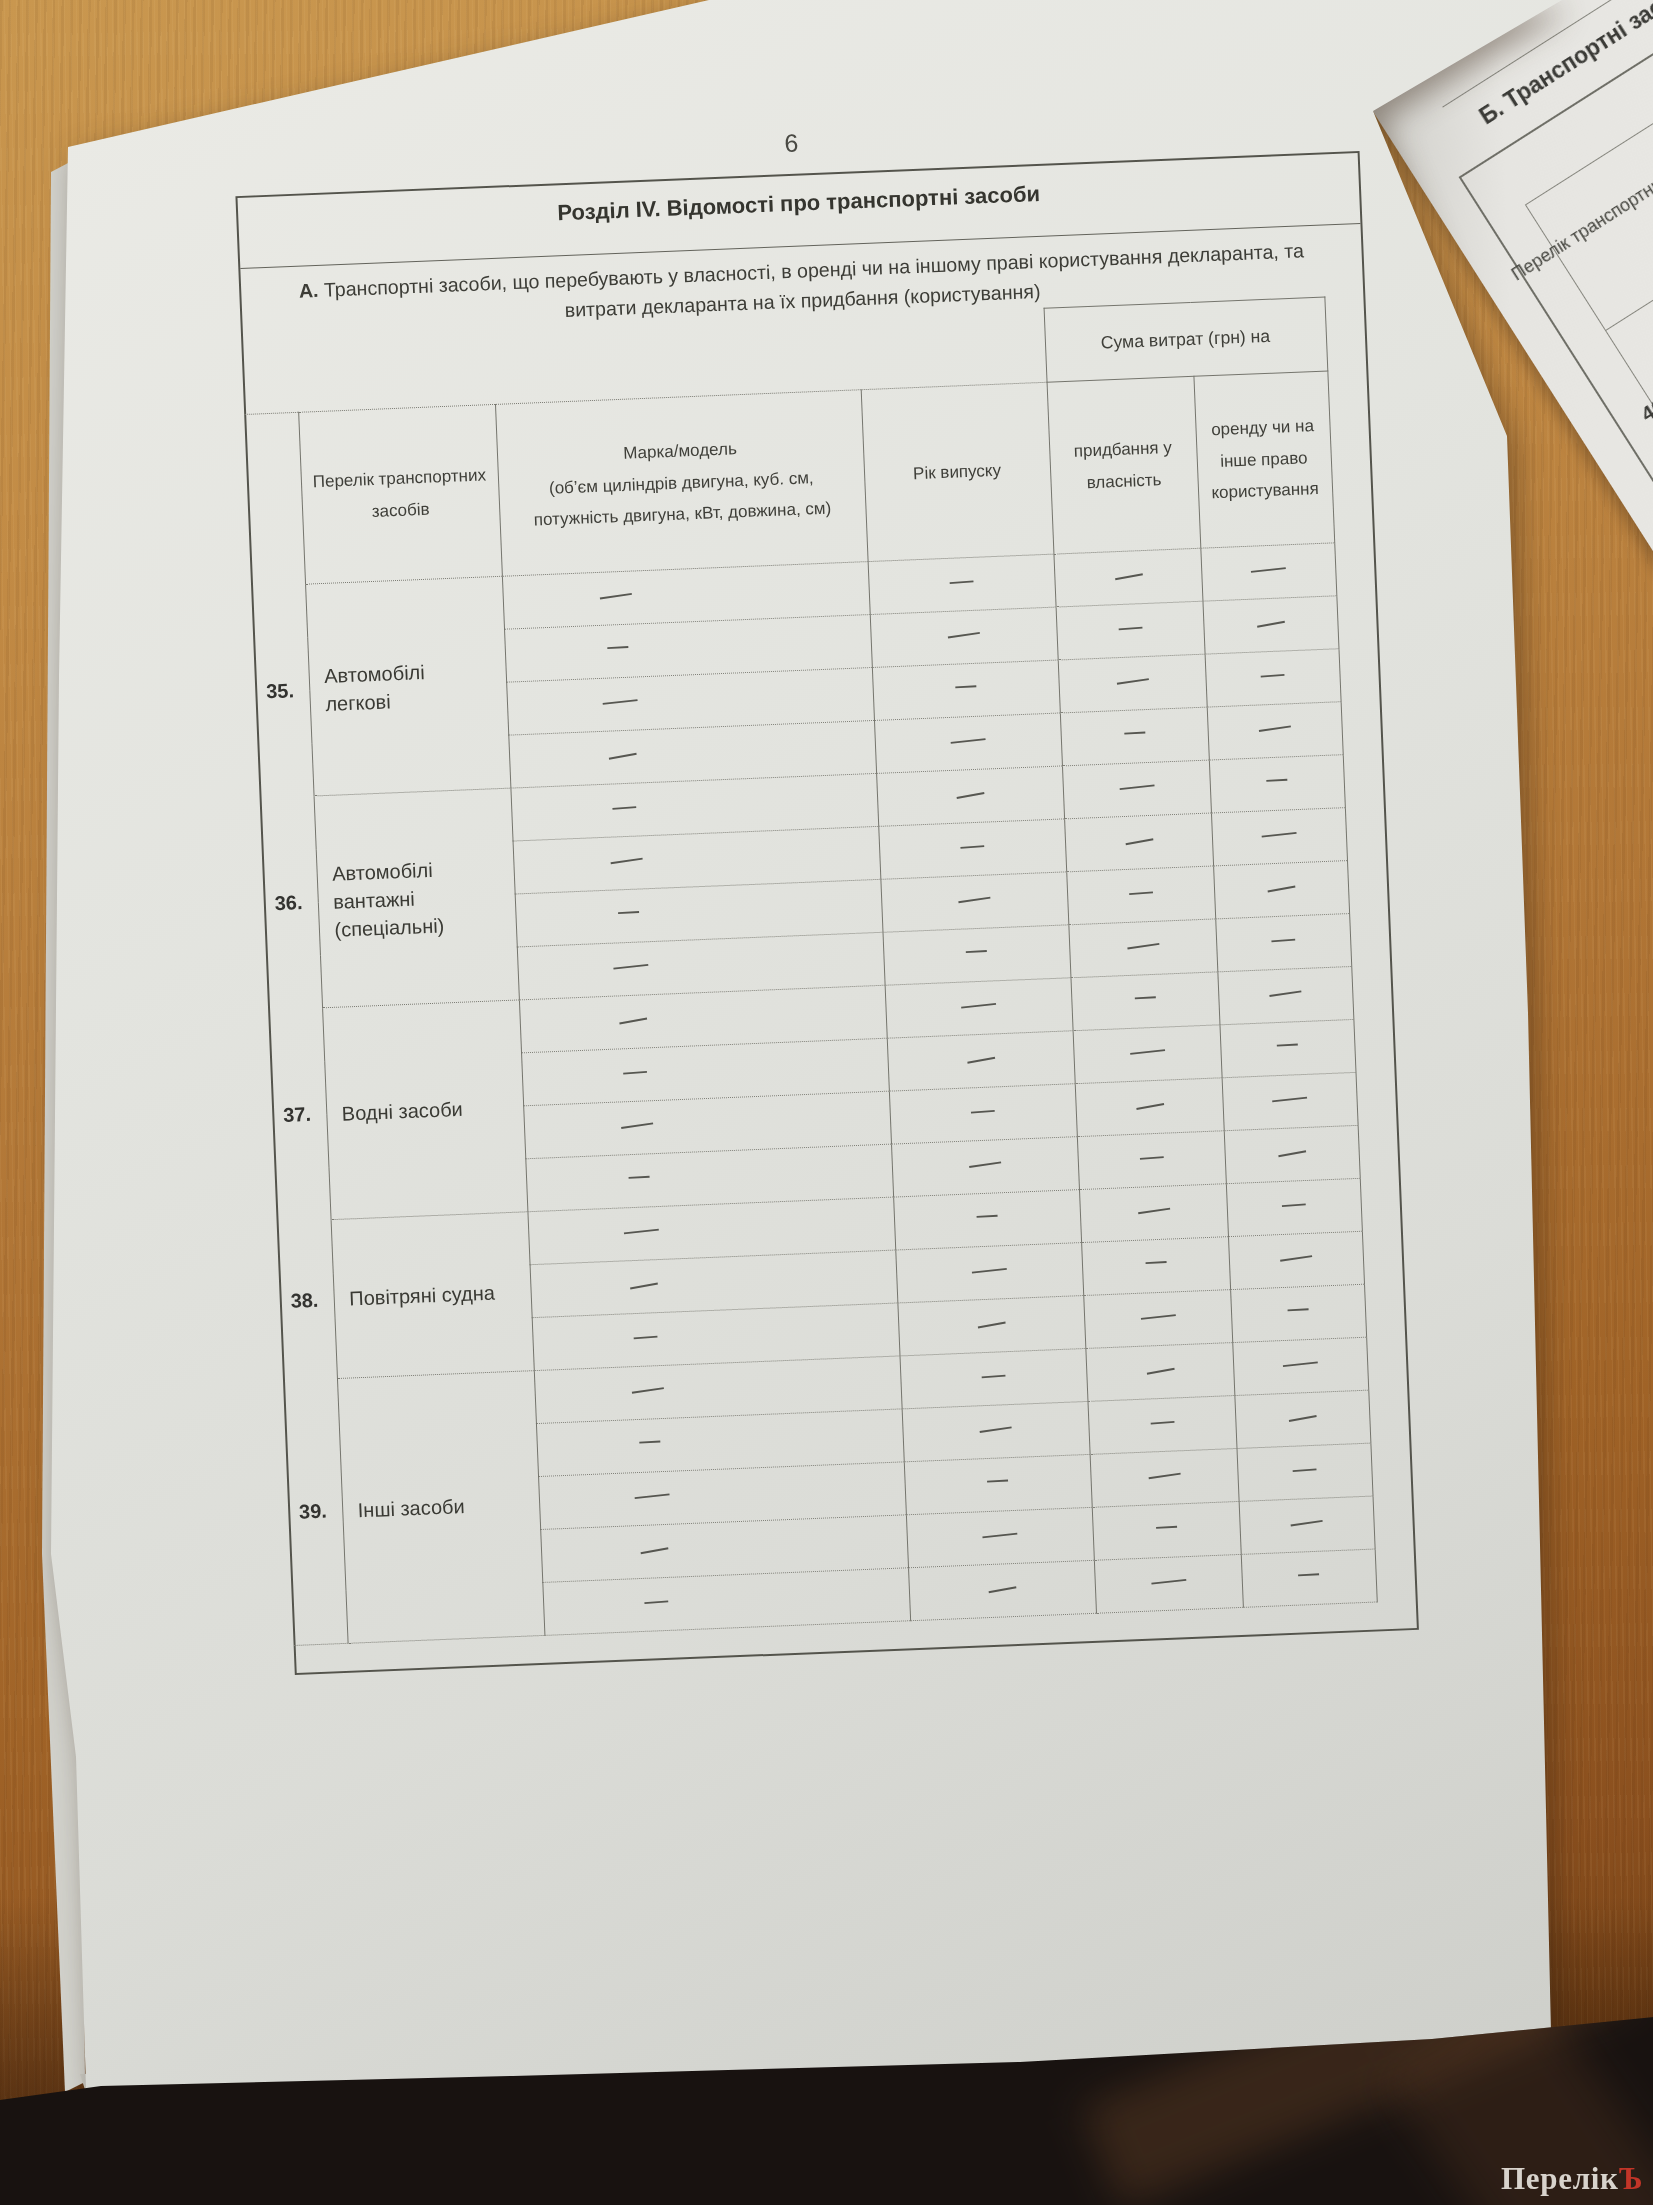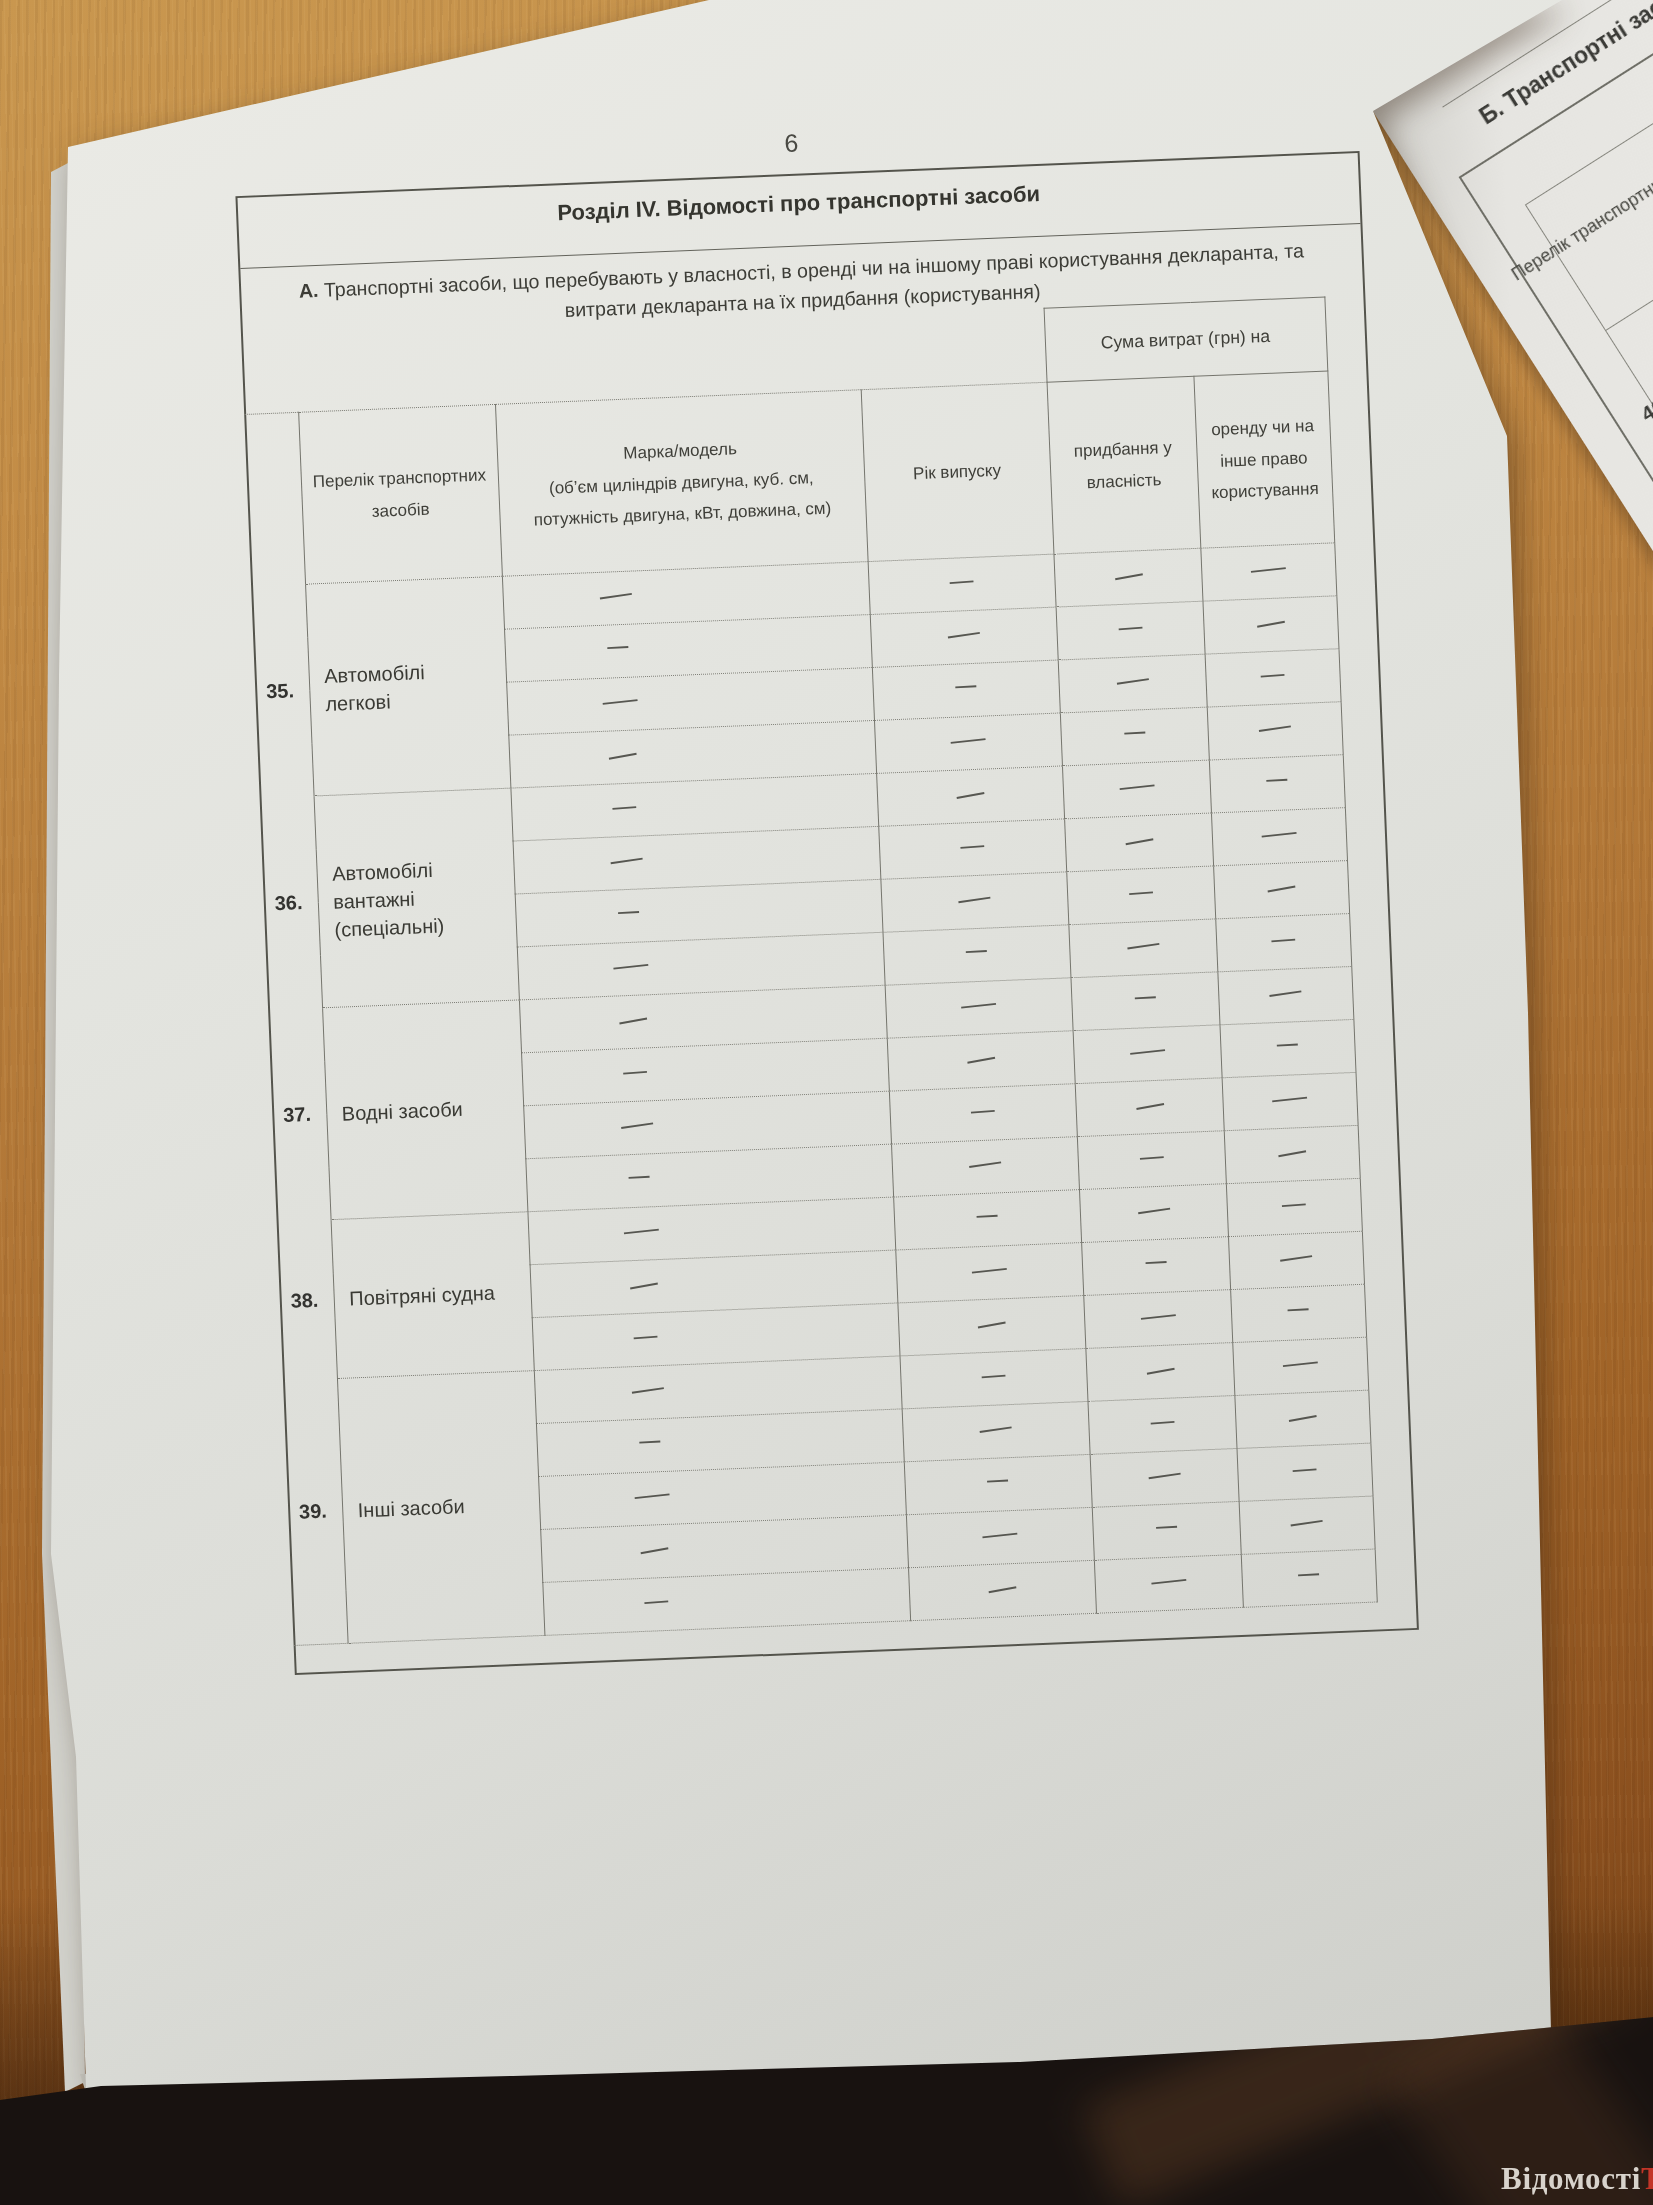--- a/index.html
+++ b/index.html
@@ -353,15 +353,15 @@
     </div>
   </div>
 </div>
 
 <div id="desk-dark">
   <div id="desk-dark-streak"></div>
   <div id="desk-dark-streak2"></div>
 </div>
 
 <div id="watermark">
-  <span>Відомості</span><span class="wm-accent">Ъ</span>
+  <span>Перелік</span><span class="wm-accent">Ъ</span>
 </div>
 
 
 </body></html>

